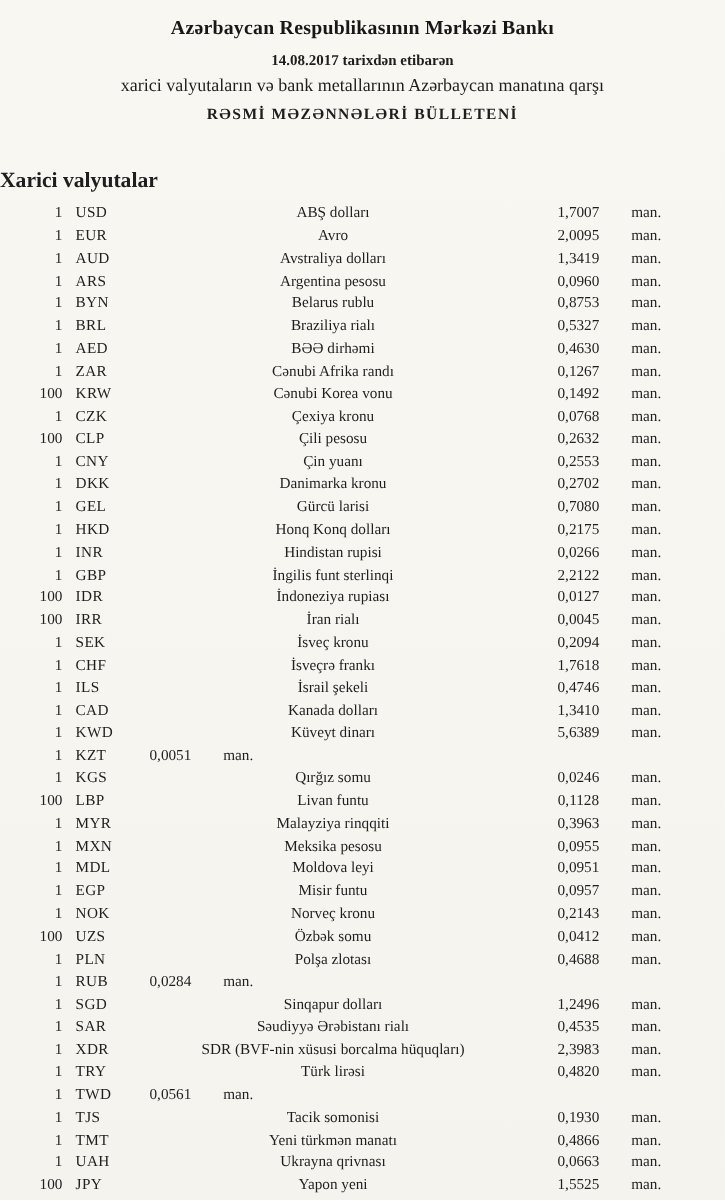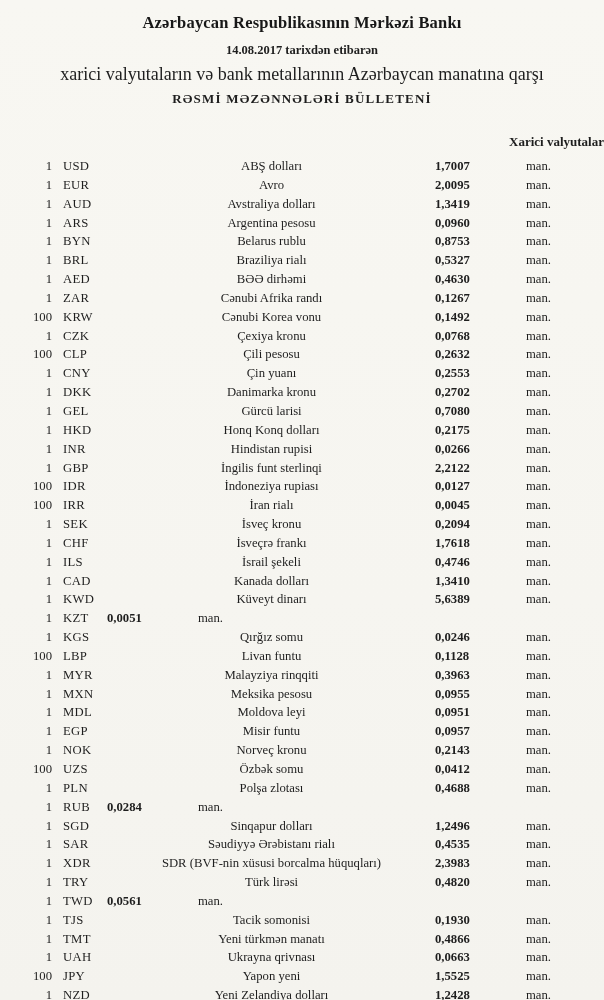--- a/index.html
+++ b/index.html
@@ -30,34 +30,34 @@
     letter-spacing: 0.2px;
     color: #171717;
     text-align: center;
   }
   .date-line {
     font-size: 12.5px;
     font-weight: bold;
     margin-top: 10px;
   }
   .subtitle {
-    font-size: 18px;
+    font-size: 15px;
     margin-top: 6px;
   }
   .bulletin-title {
     font-size: 13px;
     font-weight: bold;
     letter-spacing: 1.2px;
     margin-top: 6px;
   }
   .section-title {
-    font-size: 13px;
+    font-size: 18px;
     font-weight: bold;
-    text-align: right;
-    margin-top: 27px;
+    text-align: left;
+    margin-top: 37px;
   }
   .rates {
     margin-top: 7px;
   }
   .rate-row {
     display: flex;
     align-items: baseline;
     height: 18.85px;
     line-height: 18.85px;
     font-size: 12.7px;
@@ -76,27 +76,27 @@
   }
   .name {
     flex: 1;
     margin-left: 1px;
     white-space: nowrap;
     overflow: hidden;
     text-align: center;
   }
   .rate {
     width: 70px;
-    text-align: left;
-    font-weight: bold;
+    text-align: center;
+    font-weight: normal;
     flex: none;
   }
   .man {
     width: 42px;
-    margin-left: 21px;
+    margin-left: 9px;
     flex: none;
   }
 </style>
 </head>
 <body>
 
 <div class="page">
   <div class="header">
     <div class="bank-name">Azərbaycan Respublikasının Mərkəzi Bankı</div>
     <div class="date-line">14.08.2017 tarixdən etibarən</div>

